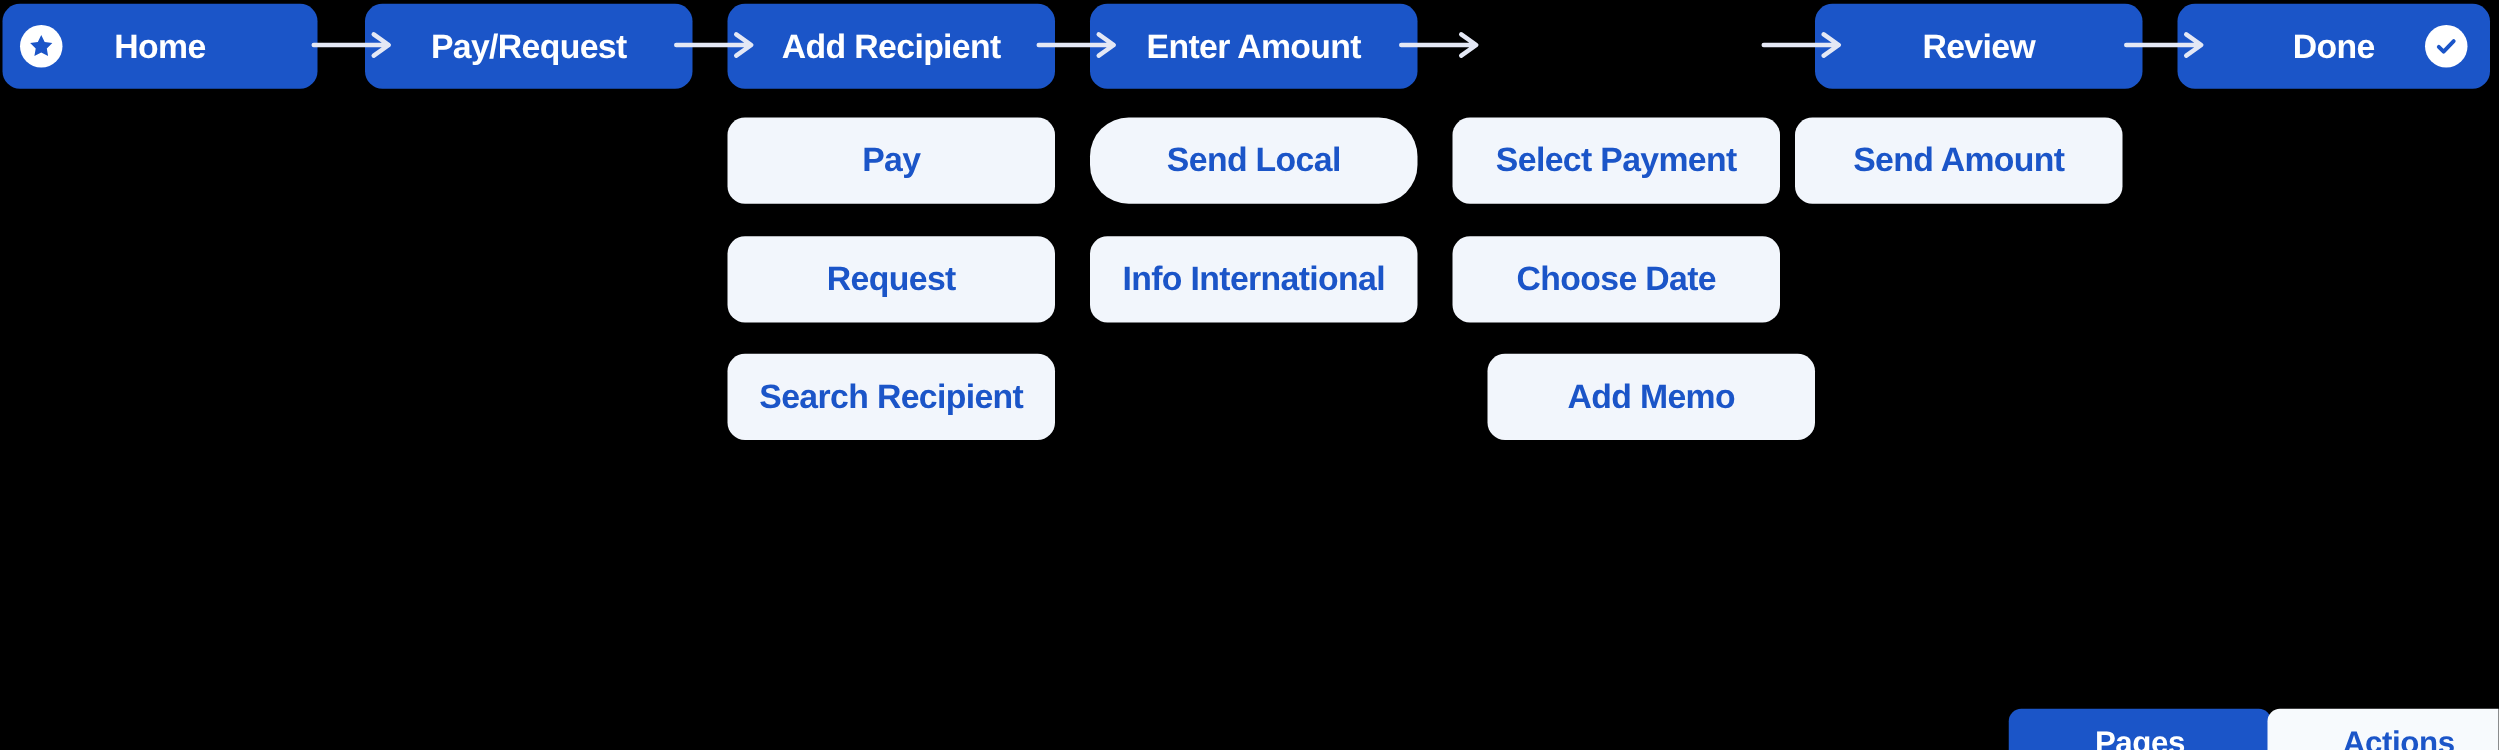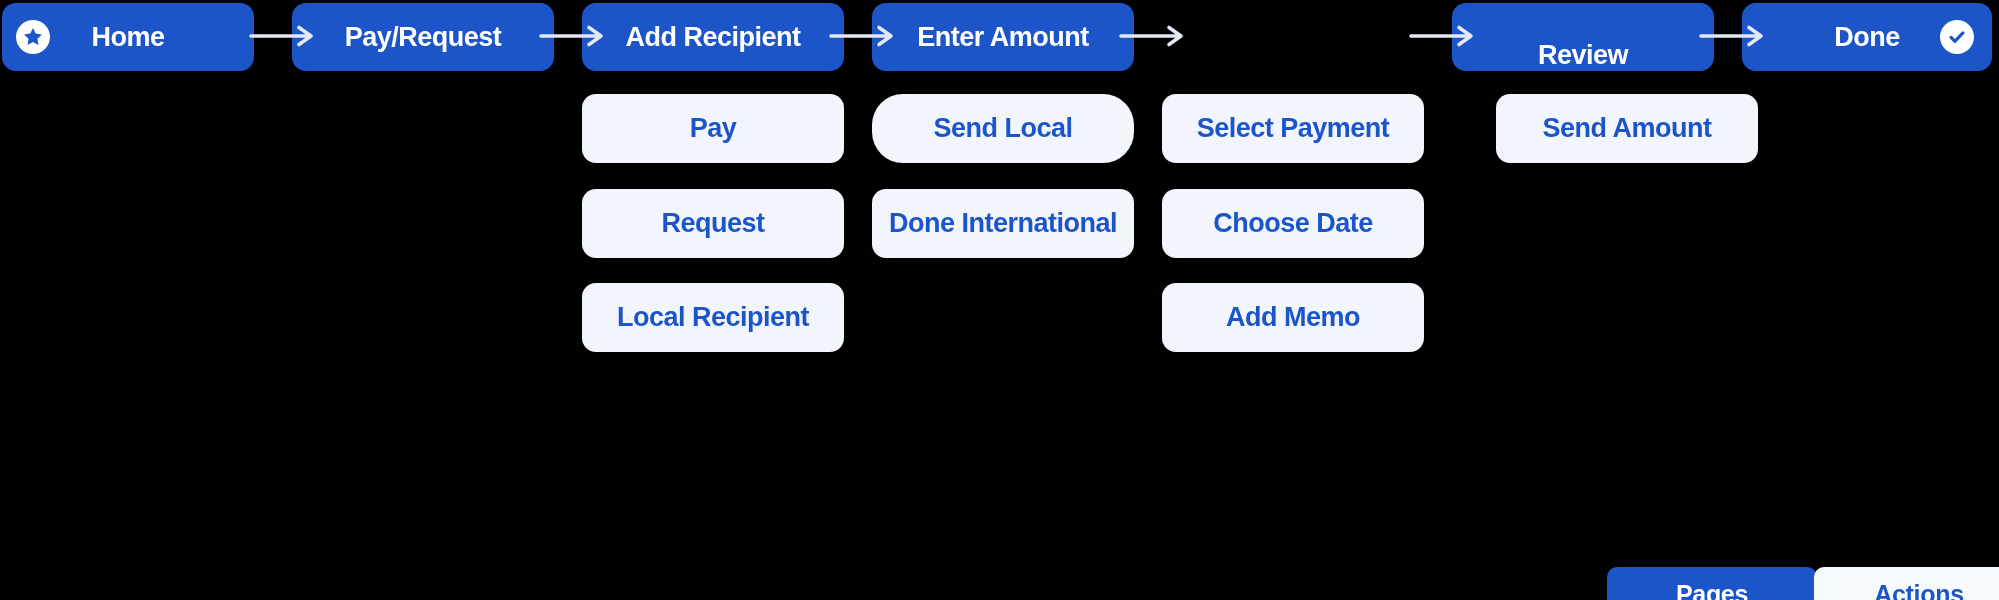--- a/index.html
+++ b/index.html
@@ -110,21 +110,21 @@
 
   <div class="step" style="left:582px;">
     <span>Add Recipient</span>
   </div>
 
   <div class="step" style="left:872px;">
     <span>Enter Amount</span>
   </div>
 
 
-  <div class="step" style="left:1452px;align-items:flex-end;">
+  <div class="step" style="left:1452px;">
     <span>Review</span>
   </div>
 
   <div class="step" style="left:1742px;width:250px;">
     <span>Done</span>
     <span class="badge badge-right">
       <svg width="22" height="22" viewBox="0 0 24 24" fill="none" stroke="#1B55C8" style="stroke:var(--accent);" stroke-width="3.4" stroke-linecap="round" stroke-linejoin="round">
         <path d="M5.5 12.5l4.2 4.2 8.8-9.2"></path>
       </svg>
     </span>
@@ -149,41 +149,41 @@
       <path d="M3 12h58M51 3.5l12 8.5-12 8.5" fill="none" stroke="currentColor" stroke-width="3.6" stroke-linecap="round" stroke-linejoin="round"></path>
     </svg>
 
   <div class="sub" style="left:582px;top:94px;">
     <span>Pay</span>
   </div>
   <div class="sub" style="left:582px;top:189px;">
     <span>Request</span>
   </div>
   <div class="sub" style="left:582px;top:283px;">
-    <span>Local Recipient</span>
+    <span>Search Recipient</span>
   </div>
 
   <div class="sub" style="left:872px;top:94px;border-radius:31px;">
     <span>Send Local</span>
   </div>
   <div class="sub" style="left:872px;top:189px;">
-    <span>Done International</span>
+    <span>Info International</span>
   </div>
 
   <div class="sub" style="left:1162px;top:94px;">
     <span>Select Payment</span>
   </div>
   <div class="sub" style="left:1162px;top:189px;">
     <span>Choose Date</span>
   </div>
-  <div class="sub" style="left:1162px;top:283px;">
+  <div class="sub" style="left:1190px;top:283px;">
     <span>Add Memo</span>
   </div>
 
-  <div class="sub" style="left:1496px;top:94px;">
+  <div class="sub" style="left:1436px;top:94px;">
     <span>Send Amount</span>
   </div>
 
   <div class="pill pill-blue" style="left:1607px;">
     <span>Pages</span>
   </div>
   <div class="pill pill-light" style="left:1814px;">
     <span>Actions</span>
   </div>
 

